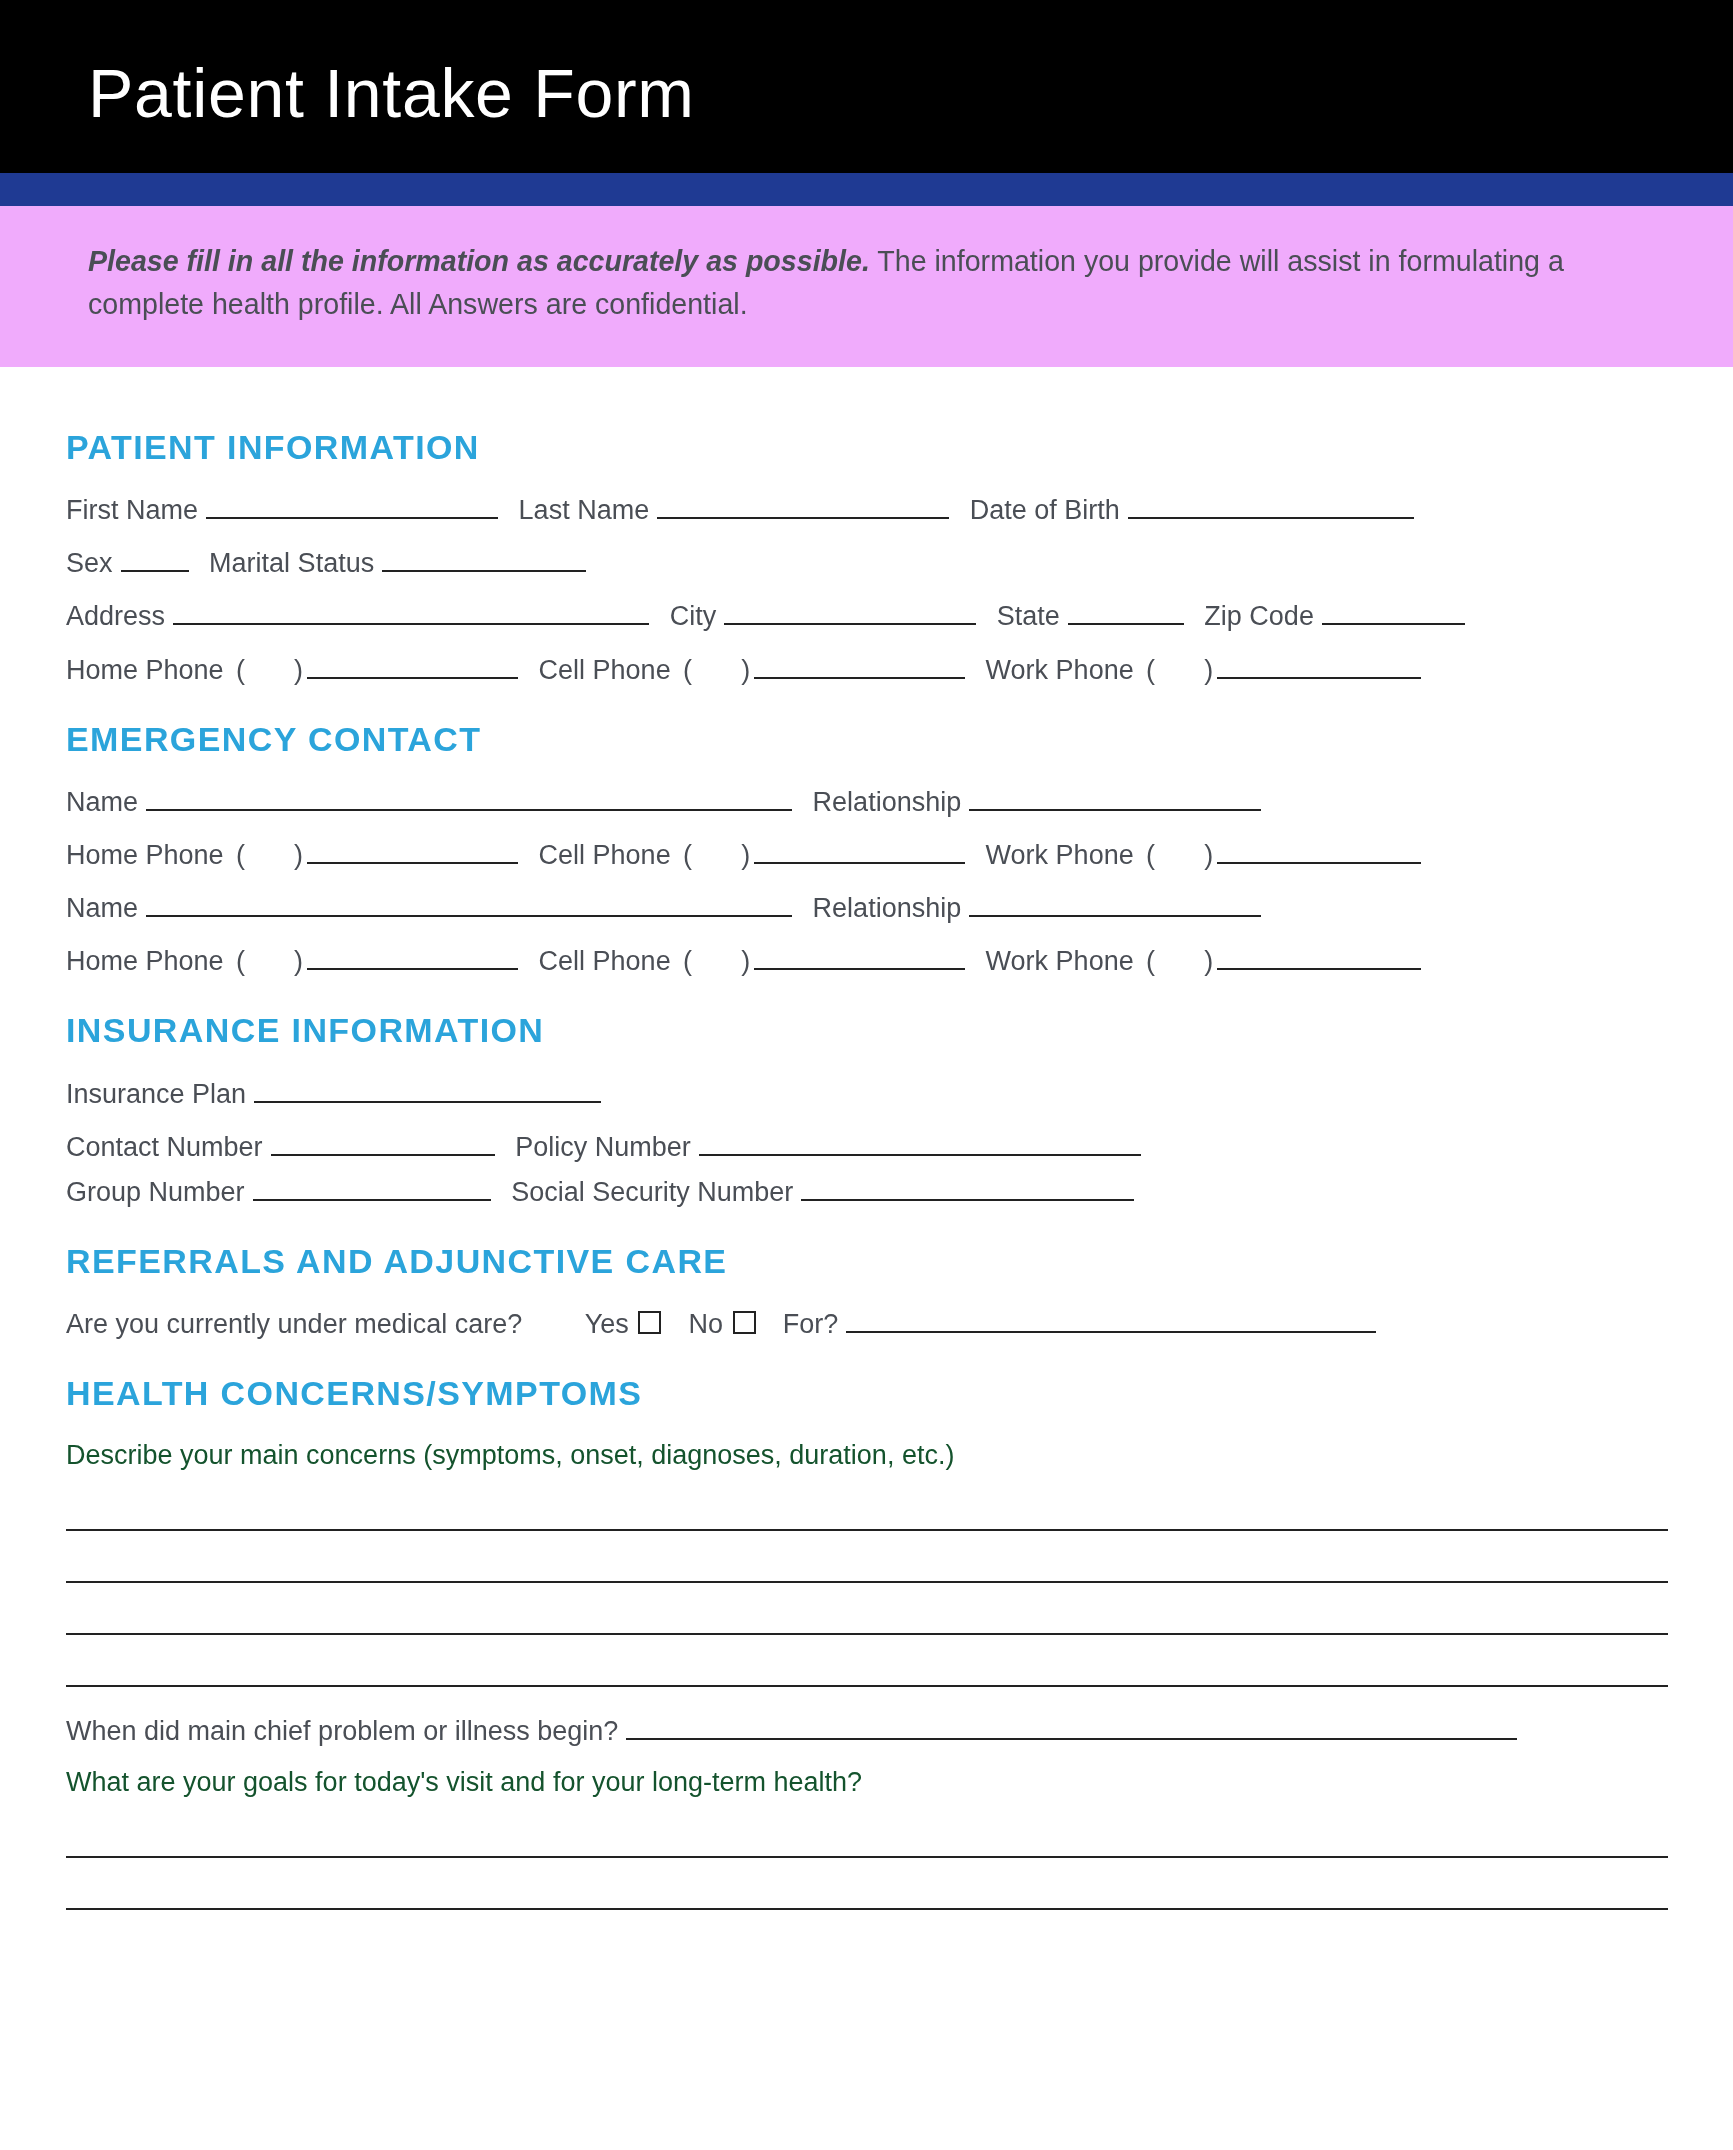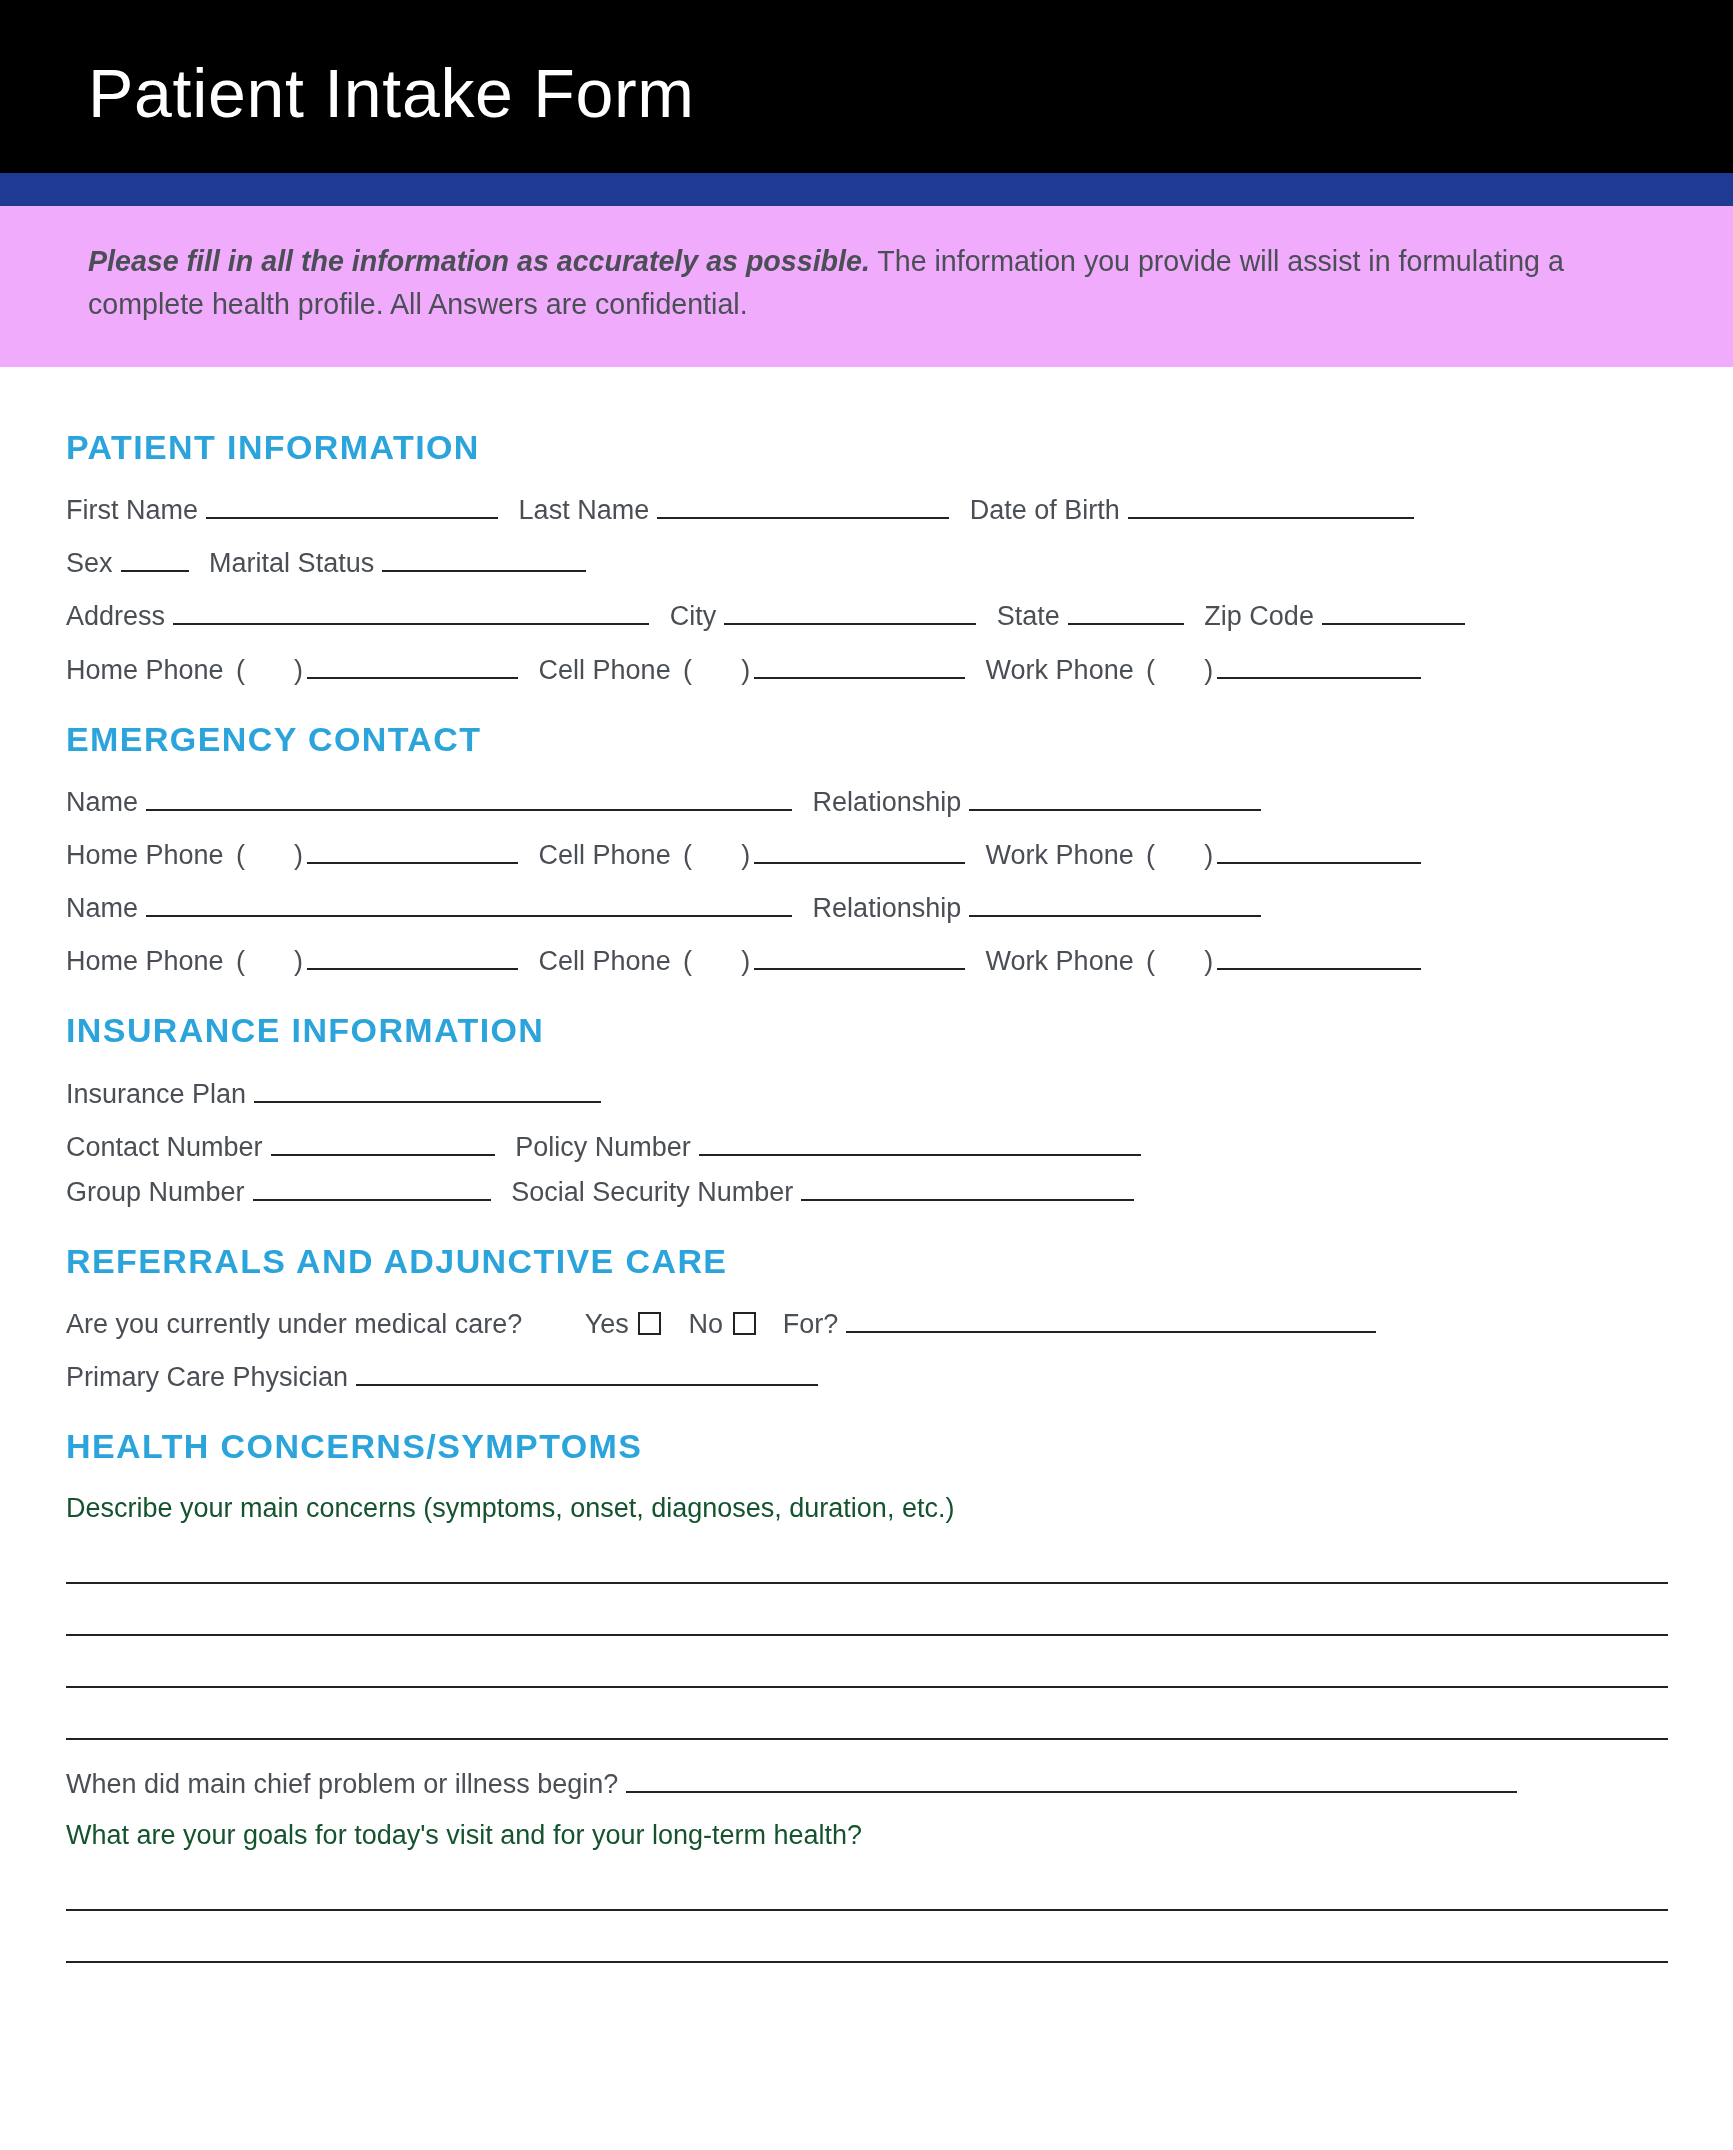--- a/index.html
+++ b/index.html
@@ -34,21 +34,21 @@
   .content { padding: 27px 66px 68px; }
   .section-title {
     color: #2ba4db;
     font-size: 34px;
     font-weight: 600;
     letter-spacing: 1.4px;
     margin: 34px 0 27px;
   }
   .row {
     display: flex;
-    align-items: flex-end;
+    align-items: center;
     gap: 20.4px;
     margin-bottom: 20.4px;
     font-size: 27px;
     color: #4a4e55;
   }
   .field {
     display: flex;
     align-items: baseline;
     white-space: nowrap;
   }
@@ -280,26 +280,20 @@
     <span class="field">
       <span>No</span>
       <span class="checkbox"></span>
     </span>
     <div class="field">
       <span class="label">For?</span>
       <span class="line" style="width:530px"></span>
     </div>
   </div>
 
-  <div class="row" style="margin-top:13.6px">
-    <div class="field">
-      <span class="label">Primary Care Physician</span>
-      <span class="line" style="width:462px"></span>
-    </div>
-  </div>
 
   <div class="section-title">HEALTH CONCERNS/SYMPTOMS</div>
   <div class="desc">Describe your main concerns (symptoms, onset, diagnoses, duration, etc.)</div>
 
   <div class="full-lines">
     <div class="uline"></div>
     <div class="uline"></div>
     <div class="uline"></div>
     <div class="uline"></div>
   </div>

